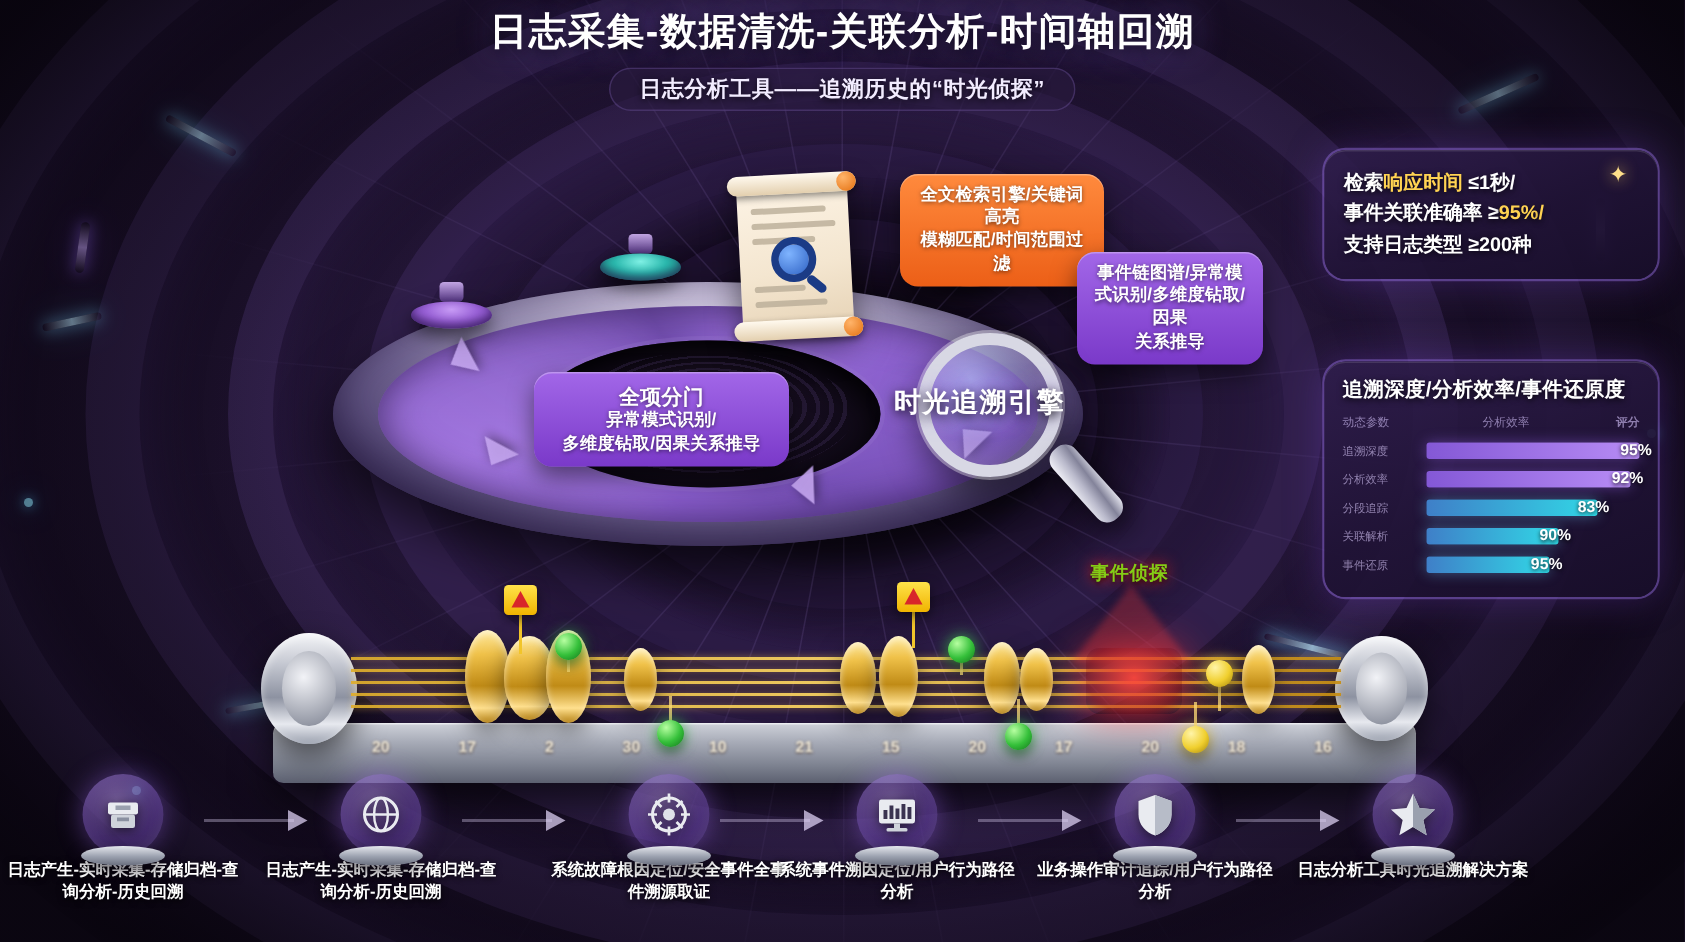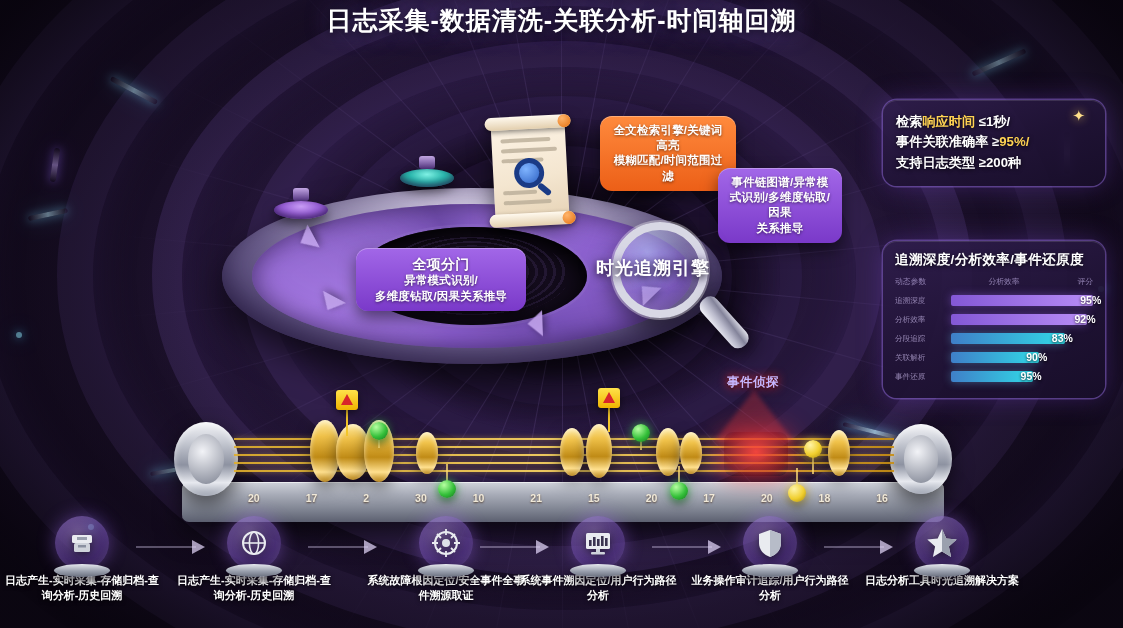--- a/index.html
+++ b/index.html
@@ -189,21 +189,21 @@
   .spark { position:absolute; right:20px; top:7px; color:#ffe08a; font-size:15px;
            text-shadow:0 0 10px rgba(255,210,100,.9); }
 
   .panel-chart { top:241px; width:222px; padding:10px 12px 12px; }
   .chart-title { font-size:13.6px; font-weight:bold; color:#ffffff; letter-spacing:.3px;
                  margin-bottom:7px; text-shadow:0 1px 4px rgba(0,0,0,.8); }
   .chart-head { display:flex; font-size:7.8px; color:#b9a8dd; margin-bottom:4px; opacity:.72;
                 filter:blur(.45px); }
   .chart-head .h1 { width:56px; }
   .chart-head .h2 { flex:1; text-align:center; }
-  .chart-head .h3 { width:36px; text-align:right; }
+  .chart-head .h3 { width:36px; text-align:right;font-weight:bold; }
   .row { display:flex; align-items:flex-end; height:15px; margin-bottom:4px; }
   .row-lab { width:56px; font-size:7.6px; color:#c4b4e4; opacity:.68; filter:blur(.5px); white-space:nowrap; }
   .bar-track { flex:1; height:11px; position:relative; }
   .bar {
     height:11px; border-radius:2px; position:relative;
     box-shadow:0 0 9px rgba(110,200,255,.4);
   }
   .bar.p { background:linear-gradient(90deg,#8458d6 0%,#b78cf5 100%); box-shadow:0 0 9px rgba(150,100,240,.45); }
   .bar.c { background:linear-gradient(90deg,#3f7fc8 0%,#31d8e6 100%); }
   .bar-val {
@@ -254,21 +254,21 @@
     box-shadow:0 0 26px rgba(255,50,50,.7);
   }
   .red-beam {
     position:absolute; left:546px; top:-8px; width:0; height:0;
     border-left:40px solid transparent; border-right:40px solid transparent;
     border-bottom:52px solid rgba(255,60,60,.28);
     filter:blur(2px);
   }
   .detective-lab {
     position:absolute; left:727px; top:374px; z-index:31;
-    font-size:12.5px; font-weight:bold; color:#c4b5fd; letter-spacing:.5px;
+    font-size:12.5px; font-weight:bold; color:#84cc16; letter-spacing:.5px;
     text-shadow:0 0 10px rgba(255,40,40,.85), 0 1px 3px rgba(0,0,0,.9);
   }
 
   
   .flow { position:absolute; left:0; bottom:4px; width:1123px; height:108px; z-index:36; }
   .flow-item { position:absolute; width:172px; text-align:center; top:0; }
   .fi-icon {
     width:54px; height:54px; margin:0 auto 3px; border-radius:50%; position:relative;
     background:radial-gradient(circle at 42% 32%, rgba(186,150,240,.55), rgba(96,58,160,.55) 58%, rgba(44,24,78,.5));
     box-shadow:0 0 18px rgba(150,100,230,.45), inset 0 0 14px rgba(200,170,255,.25);
@@ -342,20 +342,21 @@
   <div class="neon" style="left:970px;top:60px;width:58px;height:5px;transform:rotate(-24deg);"></div>
   <div class="neon v" style="left:1064px;top:132px;width:6px;height:42px;"></div>
   <div class="neon" style="left:842px;top:430px;width:66px;height:4px;transform:rotate(14deg);"></div>
   <div class="neon" style="left:150px;top:468px;width:48px;height:4px;transform:rotate(-10deg);"></div>
   <div class="glowdot" style="left:16px;top:332px;"></div>
   <div class="glowdot" style="left:1098px;top:286px;"></div>
   <div class="glowdot" style="left:88px;top:524px;"></div>
 
   <div class="title-wrap">
     <div class="main-title">日志采集-数据清洗-关联分析-时间轴回溯</div>
+    <div class="subtitle-pill">日志分析工具——追溯历史的“时光侦探”</div>
   </div>
 
   <div class="disc-wrap">
     <div class="disc-outer"></div>
     <div class="disc-band"></div>
     <div class="disc-hole"></div>
     <div class="disc-arrow" style="left:72px;top:44px;transform:rotate(-118deg);"></div>
     <div class="disc-arrow" style="left:96px;top:108px;transform:rotate(-152deg);"></div>
     <div class="disc-arrow" style="left:300px;top:128px;transform:rotate(-92deg);"></div>
     <div class="disc-arrow" style="left:412px;top:96px;transform:rotate(-44deg);"></div>

